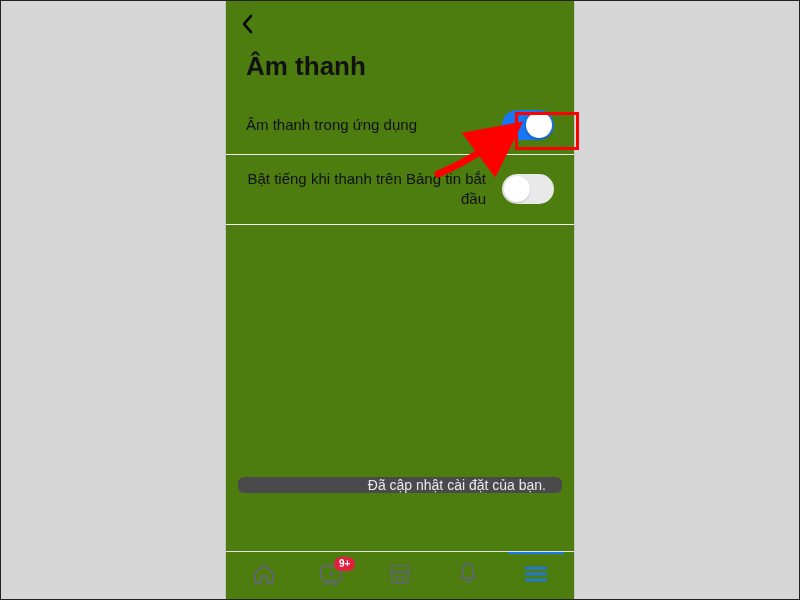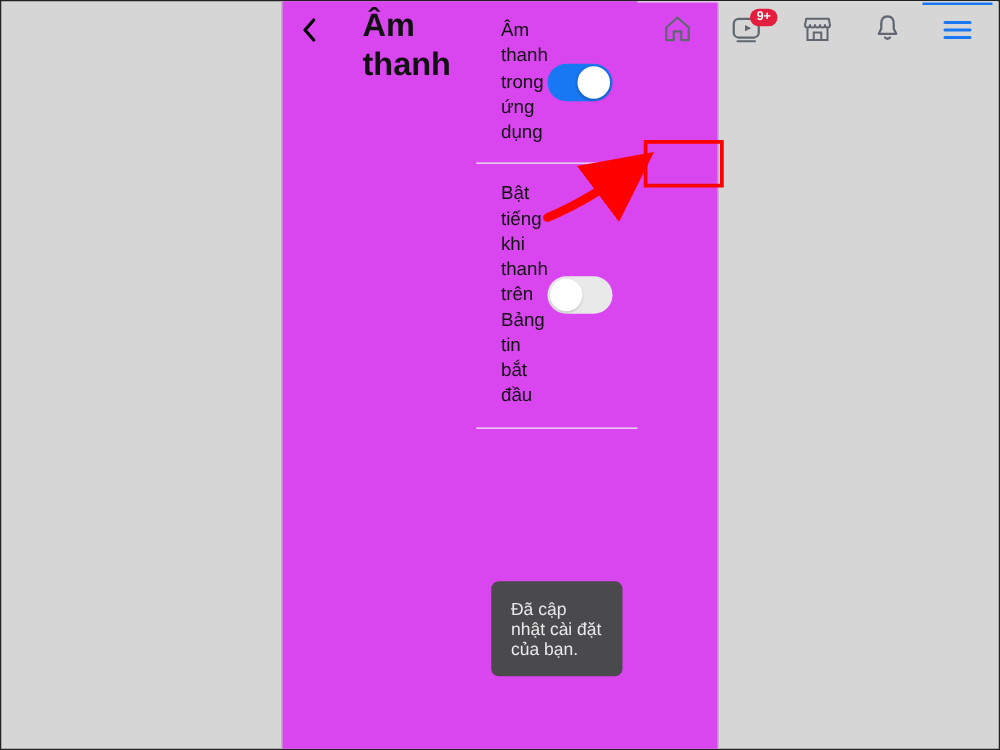--- a/index.html
+++ b/index.html
@@ -16,25 +16,25 @@
     left: 0; top: 0;
     width: 800px; height: 600px;
     border: 1px solid #222;
   }
   .phone {
     position: absolute;
     left: 225px;
     top: 1px;
     width: 350px;
     height: 598px;
-    background: #d946ef;
+    background: #4d7c0f;
     border-left: 1px solid #c3c3c3;
     border-right: 1px solid #c3c3c3;
     display: flex;
-    flex-direction: row;
+    flex-direction: column;
   }
   .header {
     height: 46px;
     display: flex;
     align-items: center;
     padding: 0 14px;
   }
   .back-icon svg { display: block; }
   .title {
     padding: 4px 20px 14px 20px;
@@ -84,30 +84,30 @@
   .highlight-toggle {
     left: 515px;
     top: 112px;
     width: 64px;
     height: 38px;
   }
   .arrow {
     position: absolute;
     pointer-events: none;
   }
-  .content { flex: 1; position: relative; }
+  .content { flex: 1; position: relative; text-align: right; }
   .toast {
     position: absolute;
     left: 12px;
     right: 12px;
     bottom: 58px;
     background: #4a4a4d;
     color: #e9e9e9;
     font-size: 14px;
-    padding: 14px 16px;
+    padding: 0 16px;
     border-radius: 6px;
   }
   .navbar {
     height: 48px;
     border-top: 1px solid #e4e4e4;
     display: flex;
     align-items: center;
     justify-content: space-around;
     padding: 0 4px;
   }

